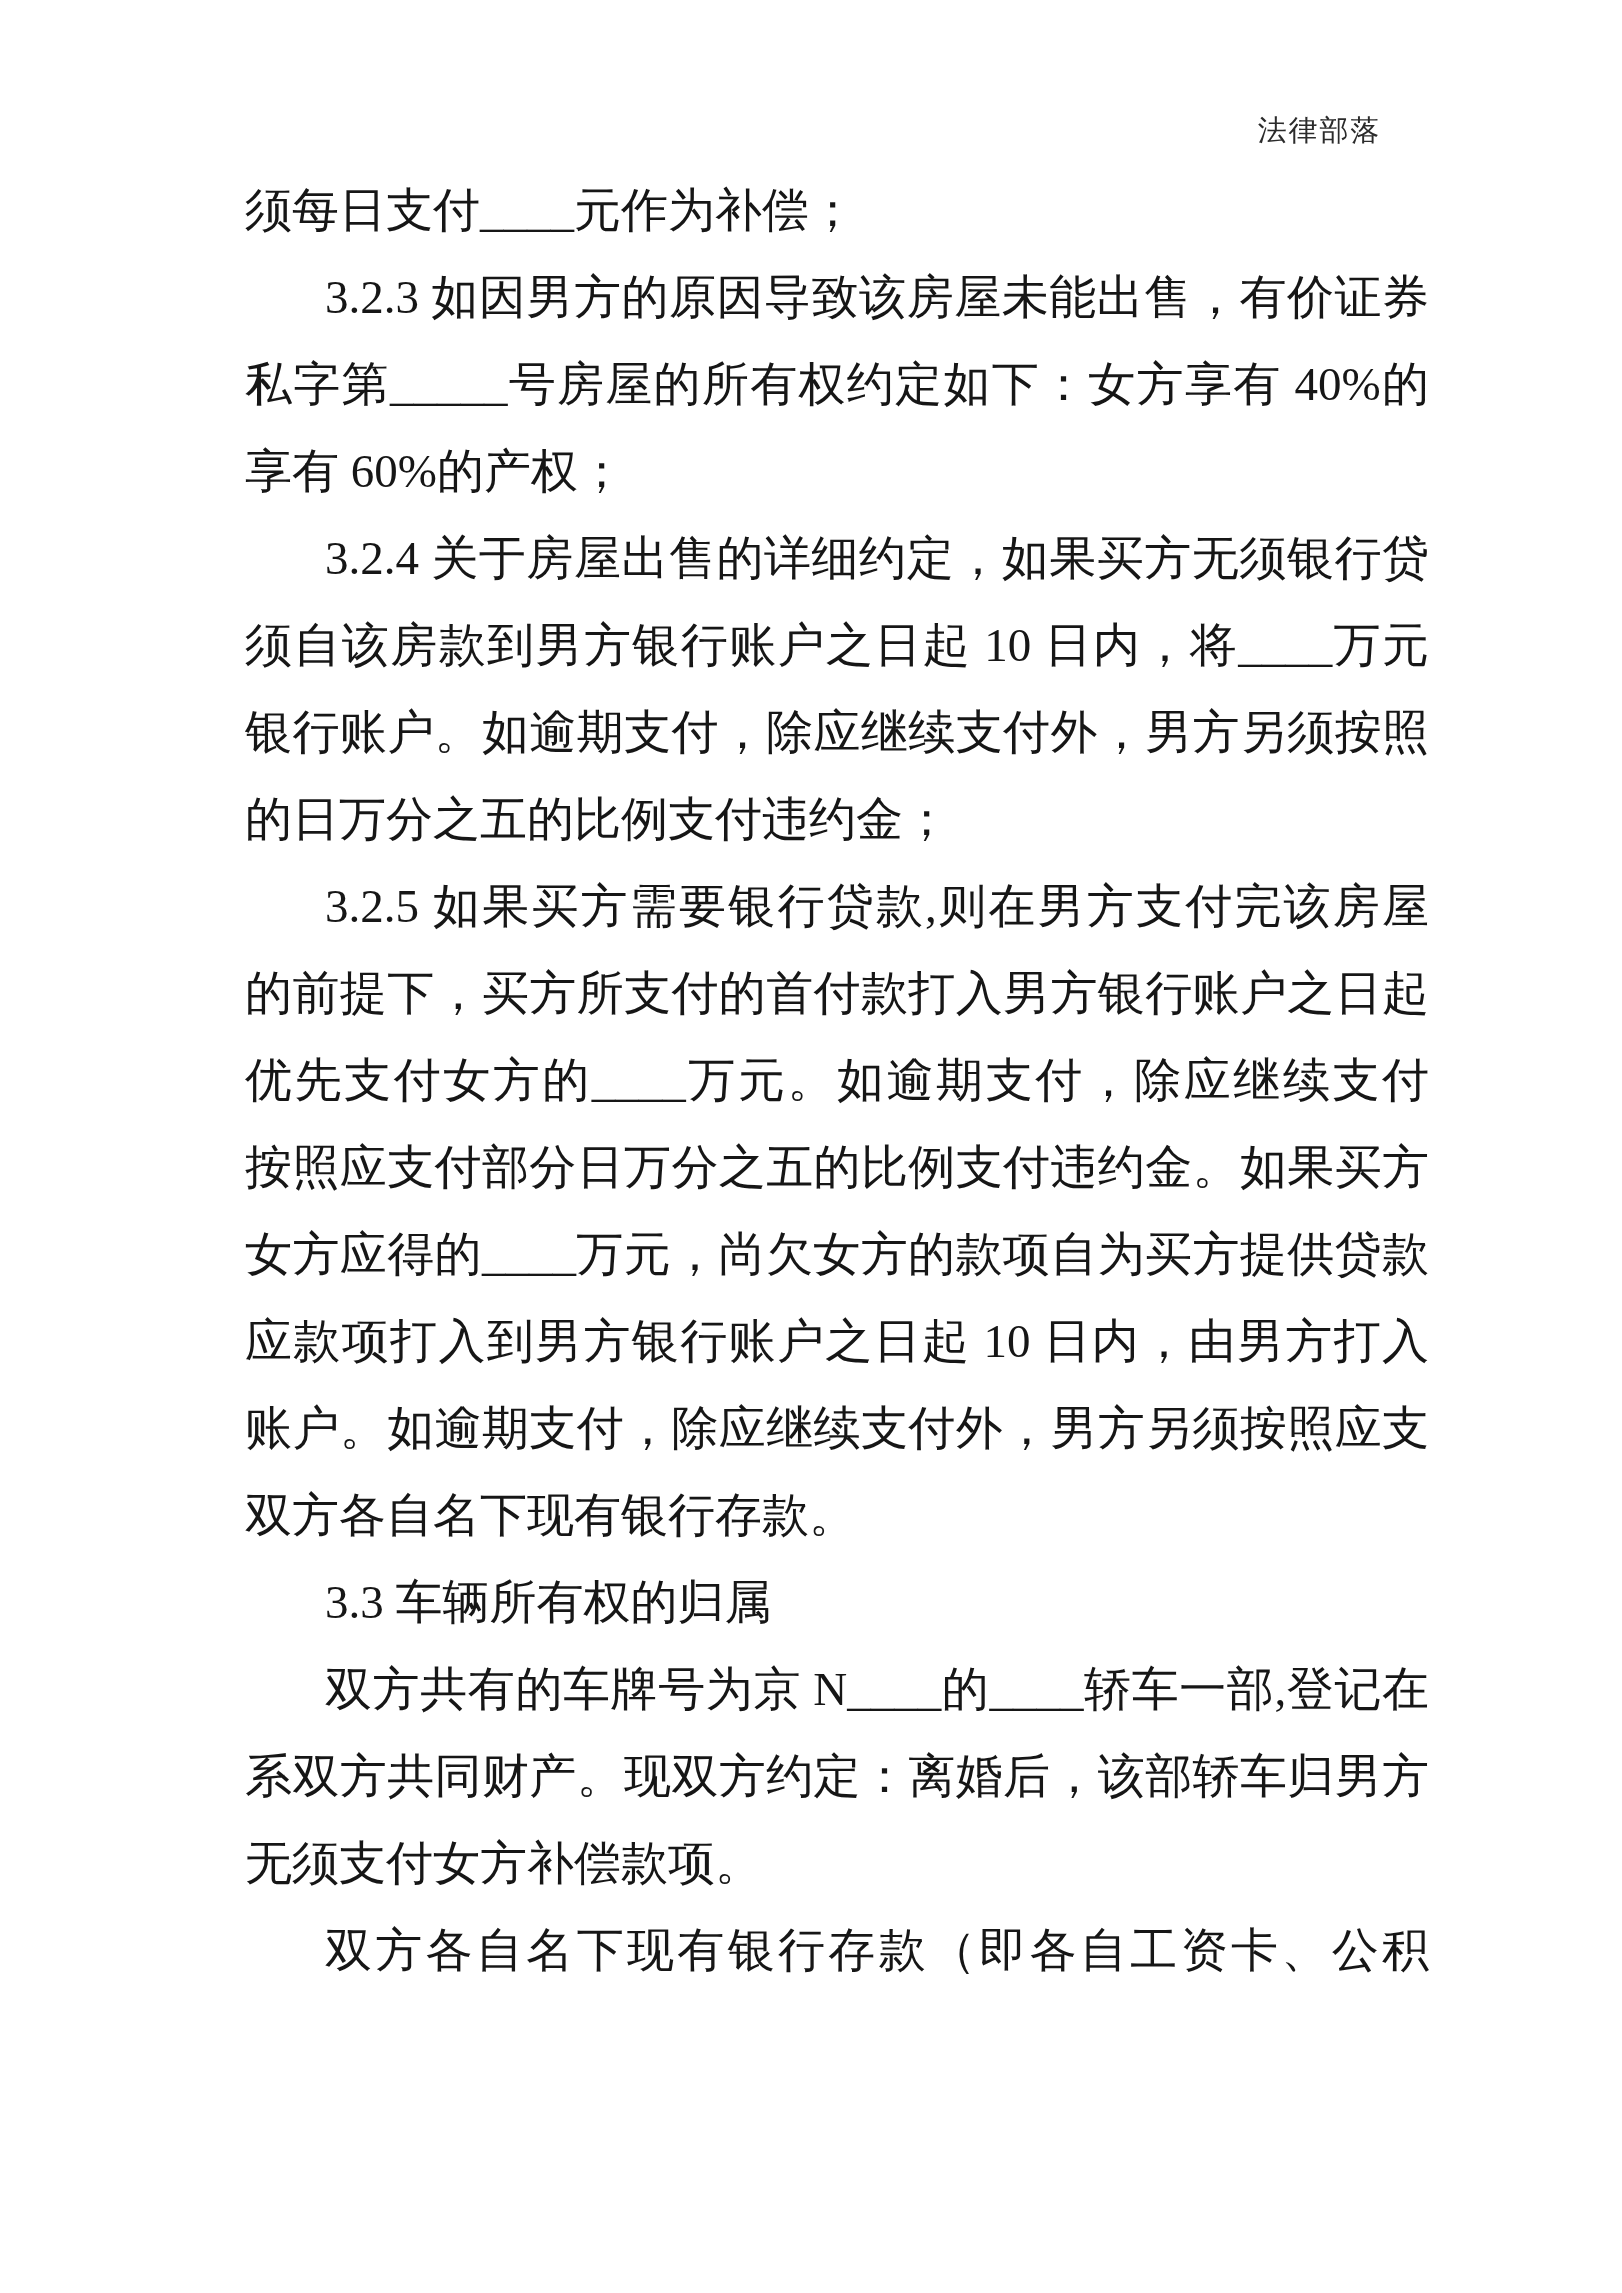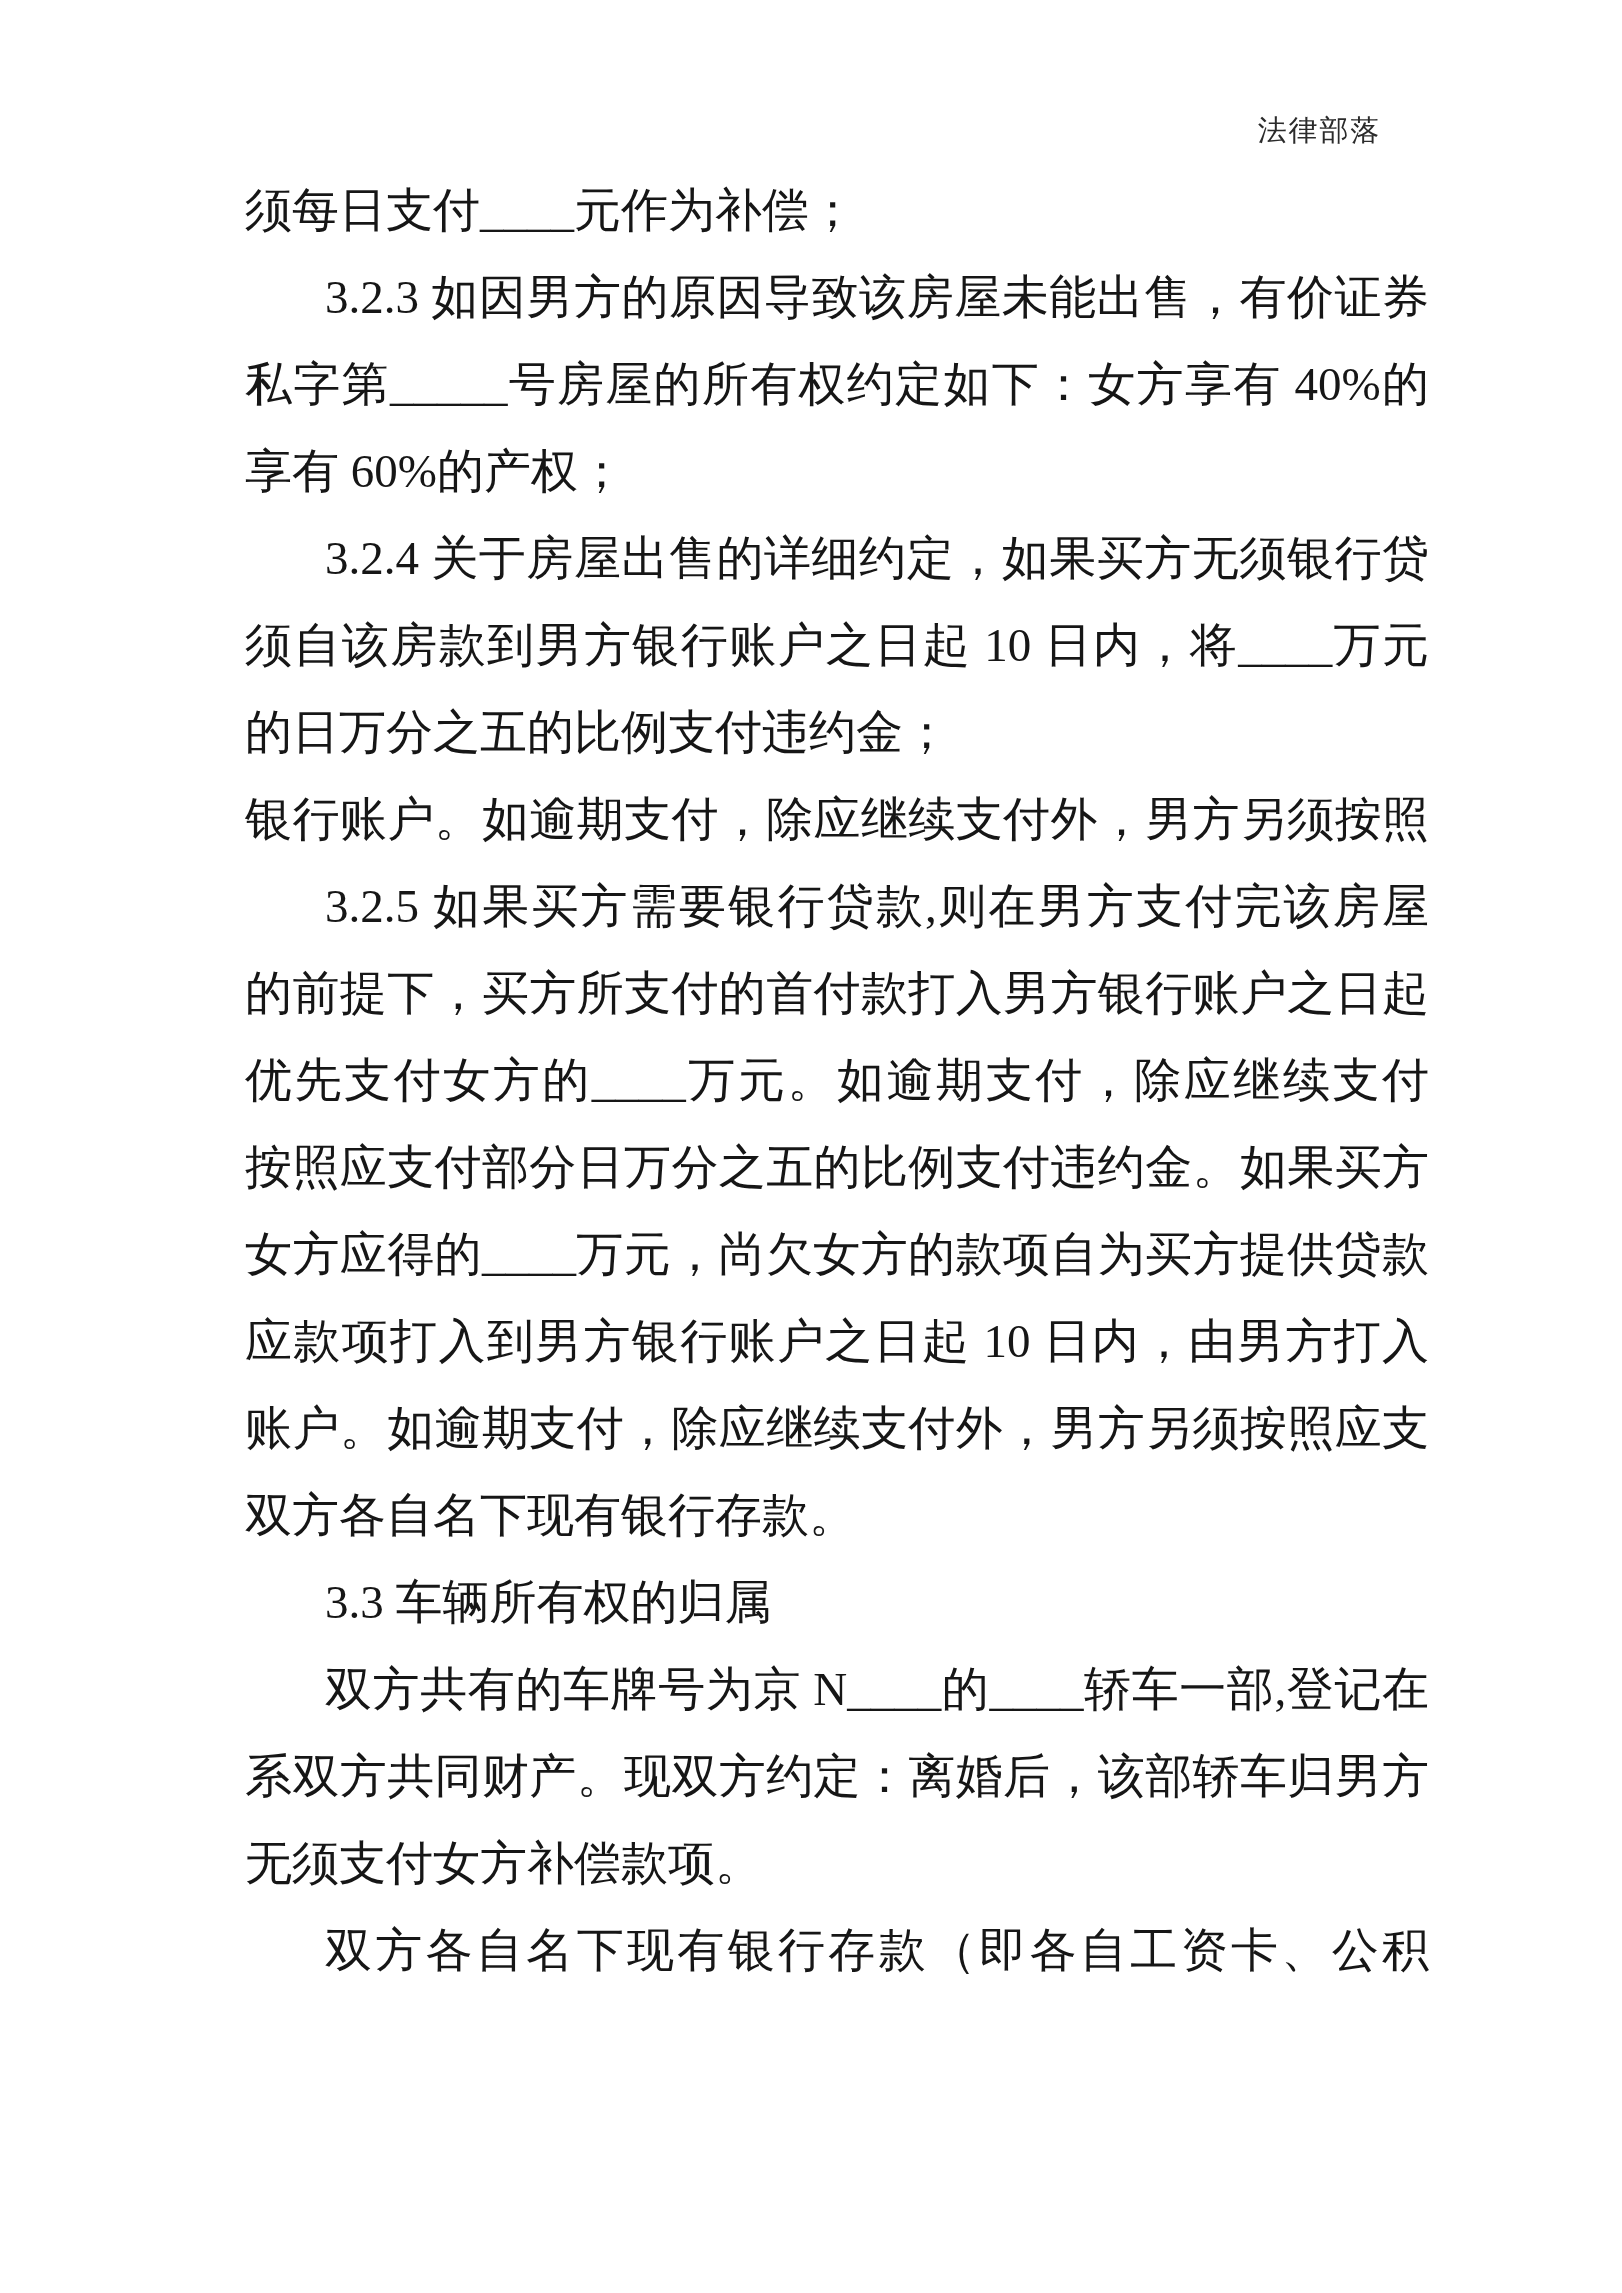--- a/index.html
+++ b/index.html
@@ -57,22 +57,22 @@
 
   <div class="watermark">法律部落</div>
 
   <div class="doc-body">
     <div class="line">须每日支付____元作为补偿；</div>
     <div class="line fill indent">3.2.3 如因男方的原因导致该房屋未能出售，有价证券的处理</div>
     <div class="line fill">私字第_____号房屋的所有权约定如下：女方享有 40%的产权，男方</div>
     <div class="line">享有 60%的产权；</div>
     <div class="line fill indent">3.2.4 关于房屋出售的详细约定，如果买方无须银行贷款，男方</div>
     <div class="line fill">须自该房款到男方银行账户之日起 10 日内，将____万元打入女方的</div>
+    <div class="line fill">银行账户。如逾期支付，除应继续支付外，男方另须按照应支付款项</div>
     <div class="line">的日万分之五的比例支付违约金；</div>
-    <div class="line fill">银行账户。如逾期支付，除应继续支付外，男方另须按照应支付款项</div>
     <div class="line fill indent">3.2.5 如果买方需要银行贷款,则在男方支付完该房屋银行贷款</div>
     <div class="line fill">的前提下，买方所支付的首付款打入男方银行账户之日起 8 日内，</div>
     <div class="line fill">优先支付女方的____万元。如逾期支付，除应继续支付外，男方另须</div>
     <div class="line fill">按照应支付部分日万分之五的比例支付违约金。如果买方无须银行贷款</div>
     <div class="line fill">女方应得的____万元，尚欠女方的款项自为买方提供贷款的银行将相</div>
     <div class="line fill">应款项打入到男方银行账户之日起 10 日内，由男方打入女方的银行</div>
     <div class="line fill">账户。如逾期支付，除应继续支付外，男方另须按照应支付部分日万</div>
     <div class="line">双方各自名下现有银行存款。</div>
     <div class="line indent">3.3 车辆所有权的归属</div>
     <div class="line fill indent">双方共有的车牌号为京 N____的____轿车一部,登记在男方名下，</div>

